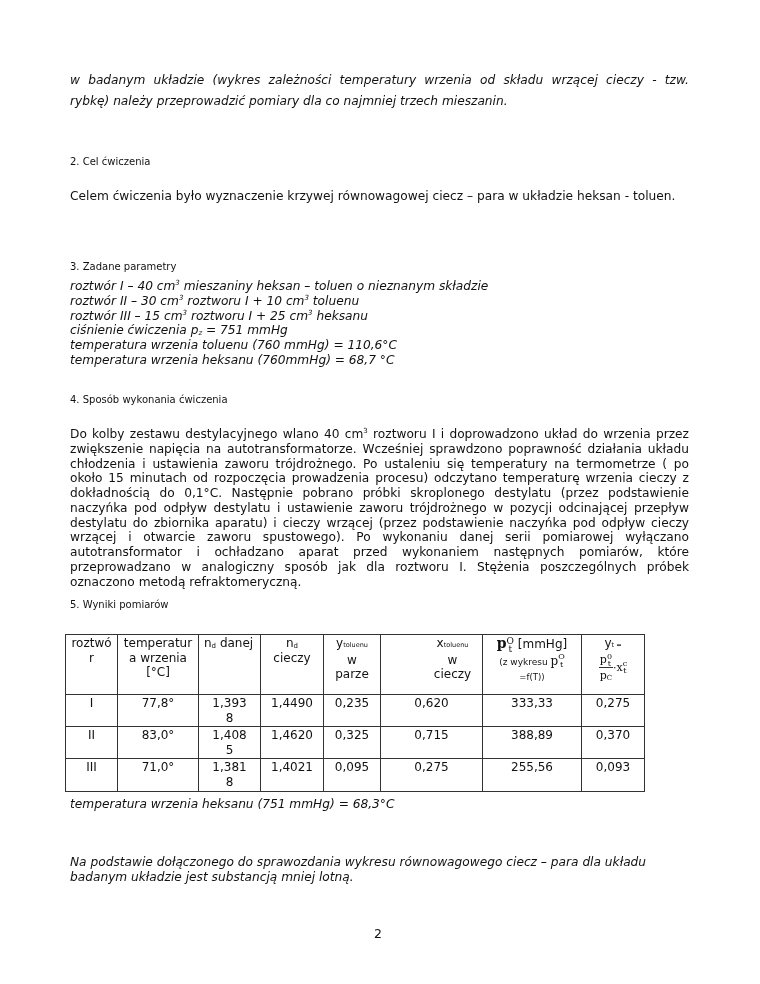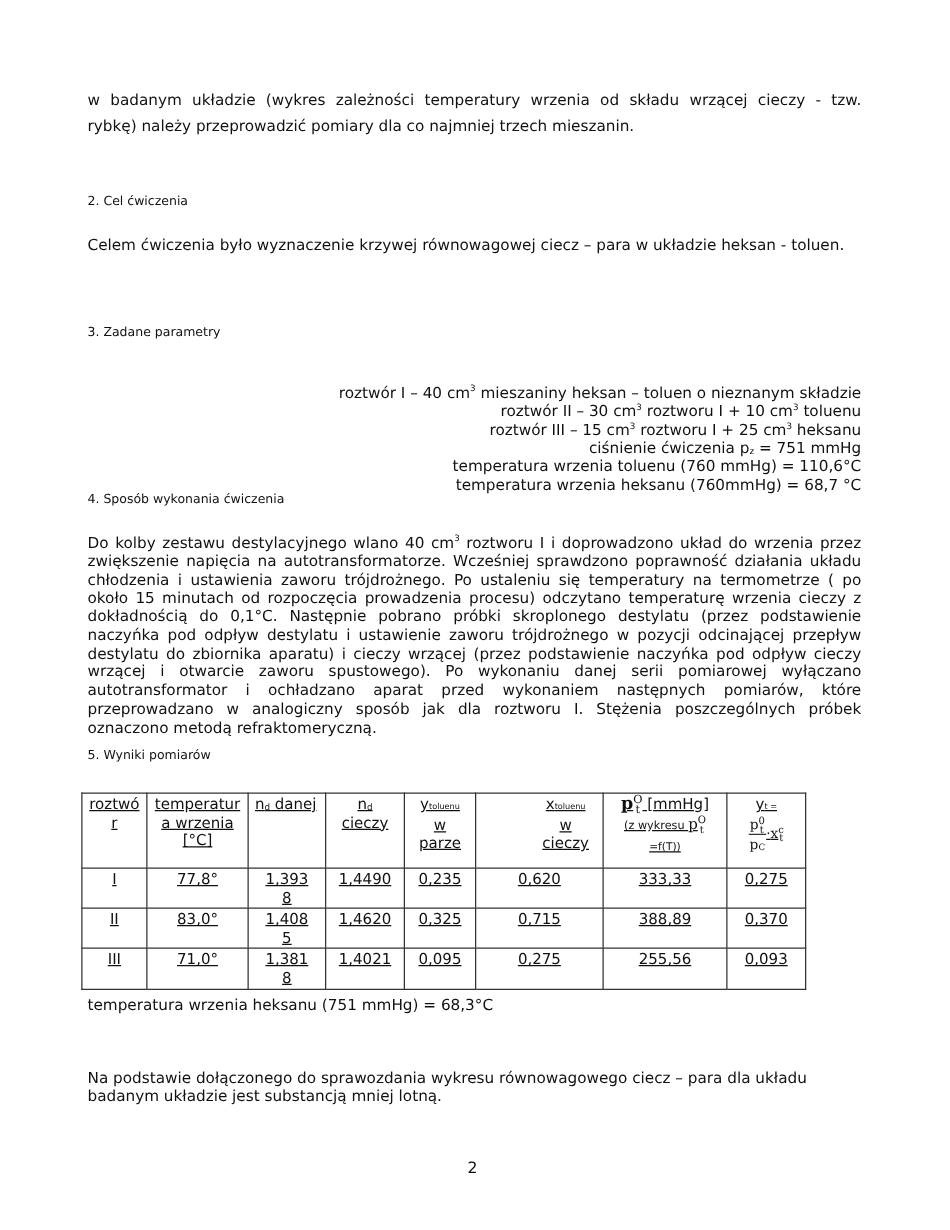--- a/index.html
+++ b/index.html
@@ -1,25 +1,25 @@
 <!DOCTYPE html>
 <html><head>
 <meta charset="utf-8">
 <style>
   html, body { margin: 0; padding: 0; background: #ffffff; }
   body { width: 760px; height: 984px; position: relative; overflow: hidden;
          font-family: "DejaVu Sans", sans-serif; color: #111; }
   .para { position: absolute; left: 70px; width: 619px; font-size: 12.2px; line-height: 14.6px; }
   .just { text-align: justify; text-align-last: left; }
   .h2 { position: absolute; left: 70px; font-size: 10px; font-weight: normal; margin: 0; }
-  .line { display: block; white-space: nowrap; }
+  .line { display: block; white-space: nowrap; font-style: italic; }
   sup { font-size: 7px; vertical-align: 5px; line-height: 0; }
   sub { font-size: 7px; vertical-align: -1px; line-height: 0; }
   table.res { position: absolute; left: 65px; top: 634px; border-collapse: collapse;
-              font-size: 12px; text-decoration: underline; }
+              font-size: 12px; }
   table.res td { border: 1px solid #333; text-align: center; vertical-align: top;
                  padding: 1px 2px; line-height: 14.6px; }
   .small { font-size: 6.5px; }
   .serif { font-family: "DejaVu Serif", serif; }
   .frac { display: inline-block; vertical-align: middle; text-align: center; }
   .frac .num { display: block; border-bottom: 1px solid #333; padding: 0 1px; }
   .frac .den { display: block; }
   .pagenum { position: absolute; left: 374px; top: 926px; font-size: 12.5px; }
 </style>
 </head>
@@ -27,21 +27,21 @@
 
 <div class="para just" style="top:70px; line-height:21px;">
   <span class="line" style="white-space:normal; text-align:justify; text-align-last:justify;">w badanym układzie (wykres zależności temperatury wrzenia od składu wrzącej cieczy - tzw.</span>
   <span class="line">rybkę) należy przeprowadzić pomiary dla co najmniej trzech mieszanin.</span>
 </div>
 
 <h2 class="h2" style="top:156px;">2. Cel ćwiczenia</h2>
 <div class="para" style="top:189px;">Celem ćwiczenia było wyznaczenie krzywej równowagowej ciecz – para w układzie heksan - toluen.</div>
 
 <h2 class="h2" style="top:261px;">3. Zadane parametry</h2>
-<div class="para" style="top:307px; line-height:14.8px;text-align:right;">
+<div class="para" style="top:279px; line-height:14.8px;">
   <span class="line"><span>roztwór I – 40 cm</span><sup>3</sup><span> mieszaniny heksan – toluen o nieznanym składzie</span></span>
   <span class="line"><span>roztwór II – 30 cm</span><sup>3</sup><span> roztworu I + 10 cm</span><sup>3</sup><span> toluenu</span></span>
   <span class="line"><span>roztwór III – 15 cm</span><sup>3</sup><span> roztworu I + 25 cm</span><sup>3</sup><span> heksanu</span></span>
   <span class="line"><span>ciśnienie ćwiczenia p</span><sub>z</sub><span> = 751 mmHg</span></span>
   <span class="line">temperatura wrzenia toluenu (760 mmHg) = 110,6°C</span>
   <span class="line">temperatura wrzenia heksanu (760mmHg) = 68,7 °C</span>
 </div>
 
 <h2 class="h2" style="top:394px;">4. Sposób wykonania ćwiczenia</h2>
 <div class="para just" style="top:427px; line-height:14.75px;"><span>Do kolby zestawu destylacyjnego wlano 40 cm</span><sup>3</sup><span> roztworu I i doprowadzono układ do wrzenia przez zwiększenie napięcia na autotransformatorze. Wcześniej sprawdzono poprawność działania układu chłodzenia i ustawienia zaworu trójdrożnego. Po ustaleniu się temperatury na termometrze ( po około 15 minutach od rozpoczęcia prowadzenia procesu) odczytano temperaturę wrzenia cieczy z dokładnością do 0,1°C. Następnie pobrano próbki skroplonego destylatu (przez podstawienie naczyńka pod odpływ destylatu i ustawienie zaworu trójdrożnego w pozycji odcinającej przepływ destylatu do zbiornika aparatu) i cieczy wrzącej (przez podstawienie naczyńka pod odpływ cieczy wrzącej i otwarcie zaworu spustowego). Po wykonaniu danej serii pomiarowej wyłączano autotransformator i ochładzano aparat przed wykonaniem następnych pomiarów, które przeprowadzano w analogiczny sposób jak dla roztworu I. Stężenia poszczególnych próbek oznaczono metodą refraktomeryczną.</span></div>

